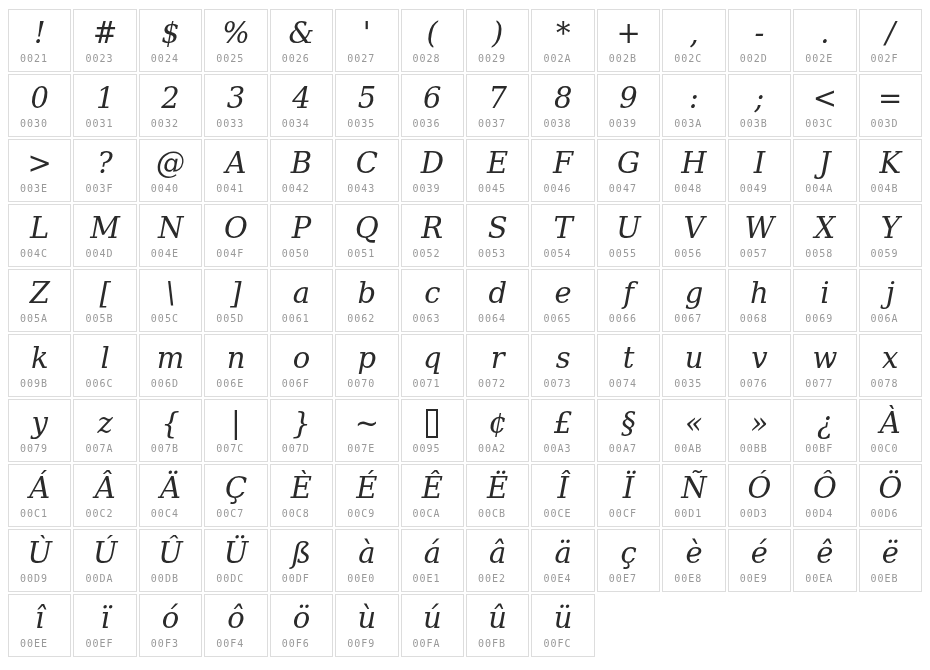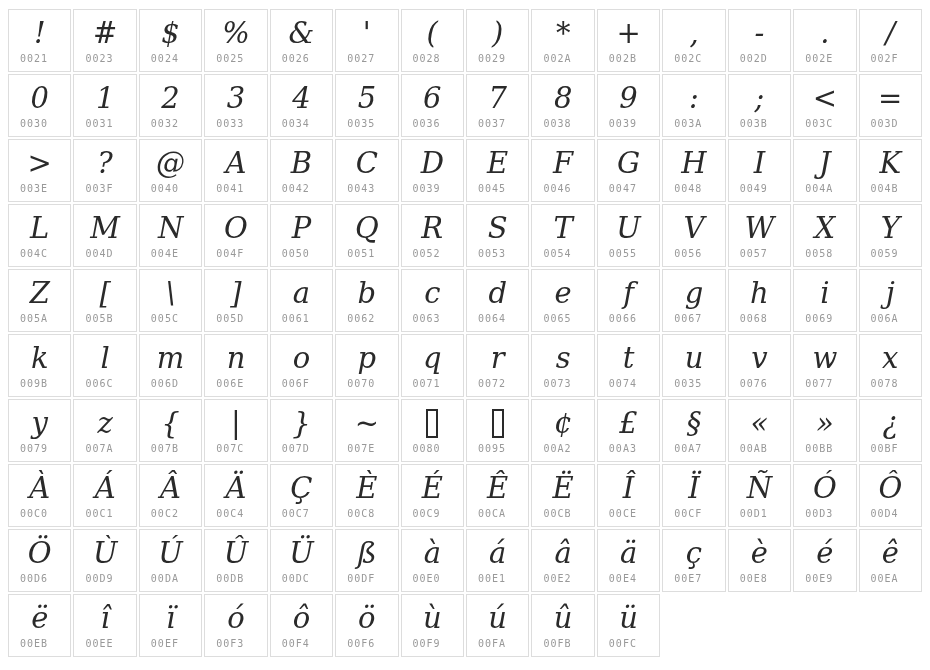--- a/index.html
+++ b/index.html
@@ -502,26 +502,20 @@
   <div class="cell">
     <div class="glyph">}</div>
     <div class="code">007D</div>
   </div>
 
   <div class="cell">
     <div class="glyph">~</div>
     <div class="code">007E</div>
   </div>
 
-  <div class="cell">
-    <div class="glyph">
-        <span class="notdef-box"></span>
-      </div>
-    <div class="code">0080</div>
-  </div>
 
 
 
   <div class="cell">
     <div class="glyph">
         <span class="notdef-box"></span>
       </div>
     <div class="code">0095</div>
   </div>
 

